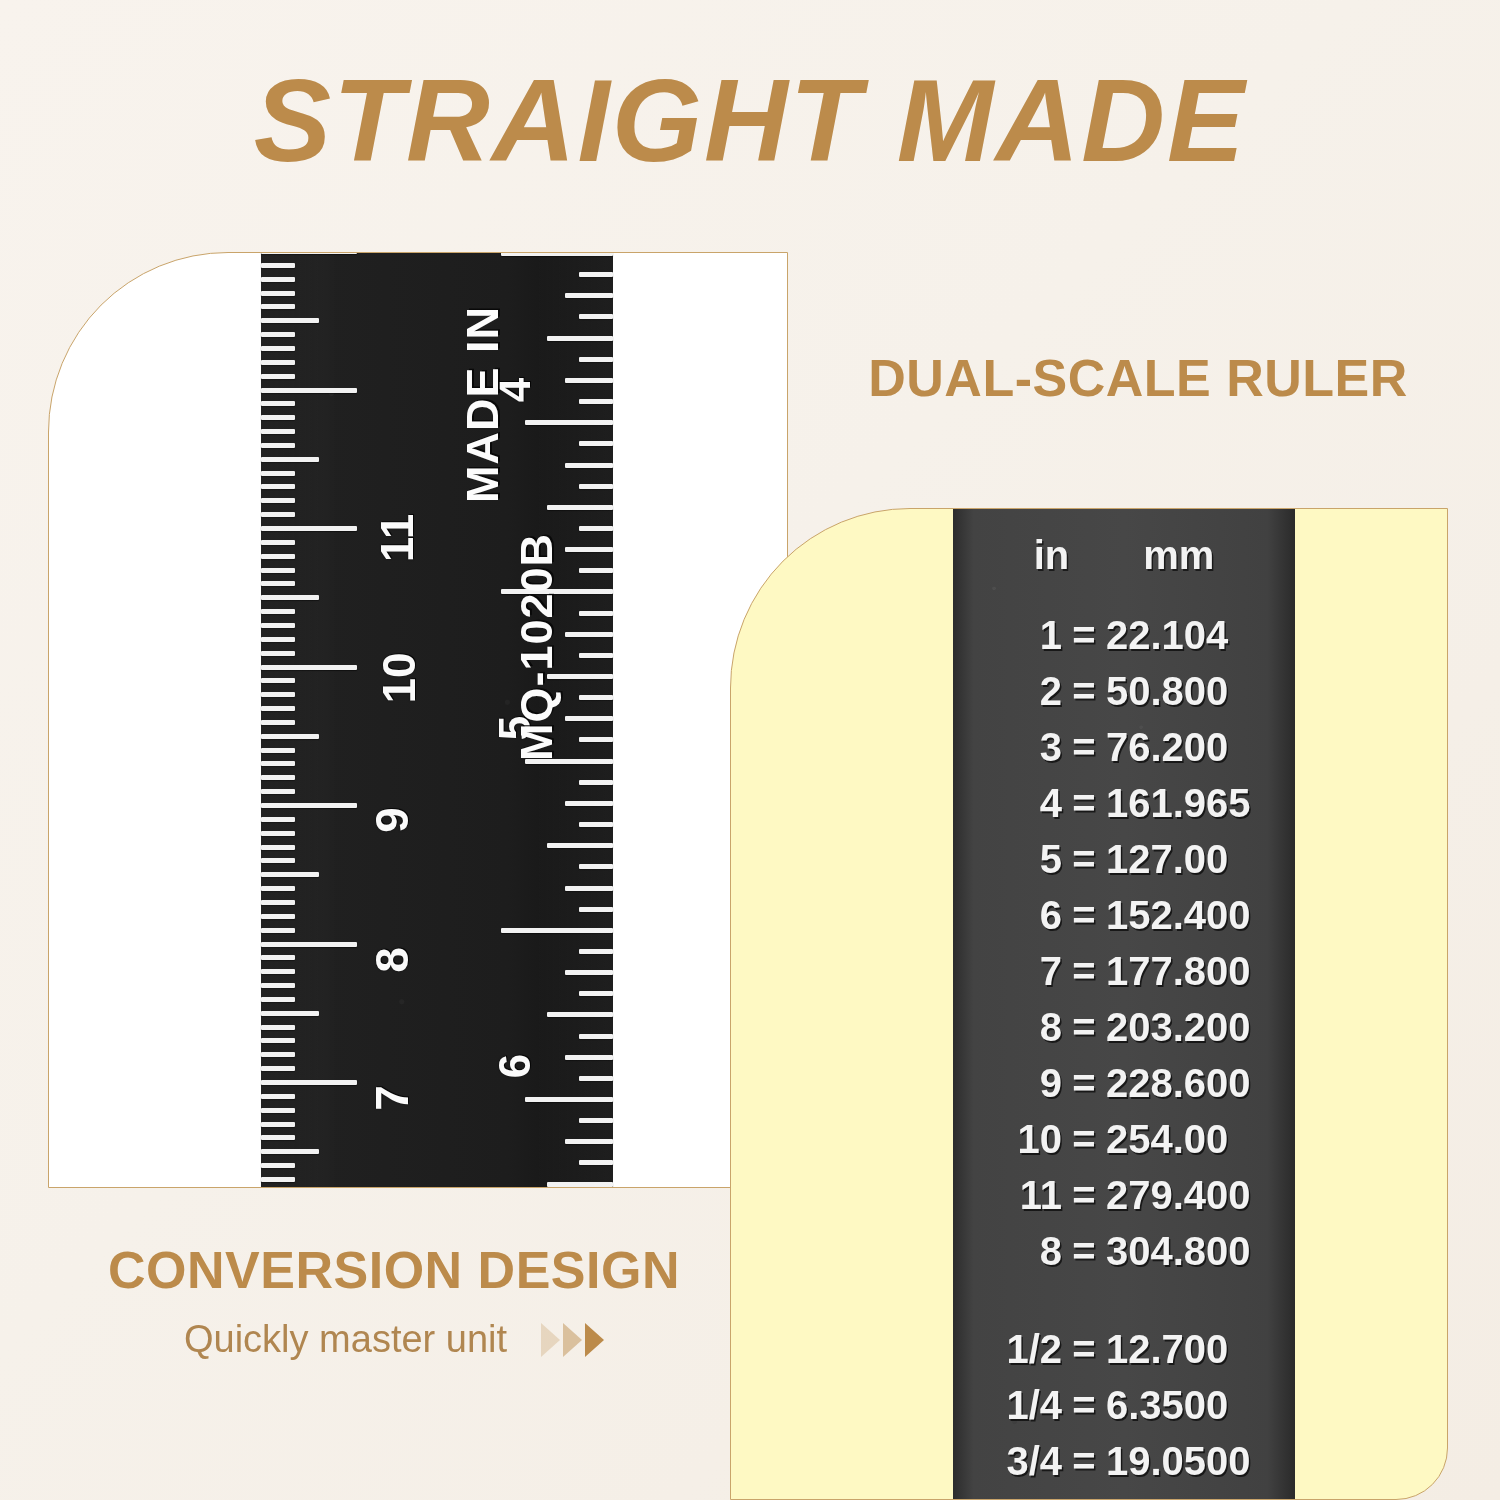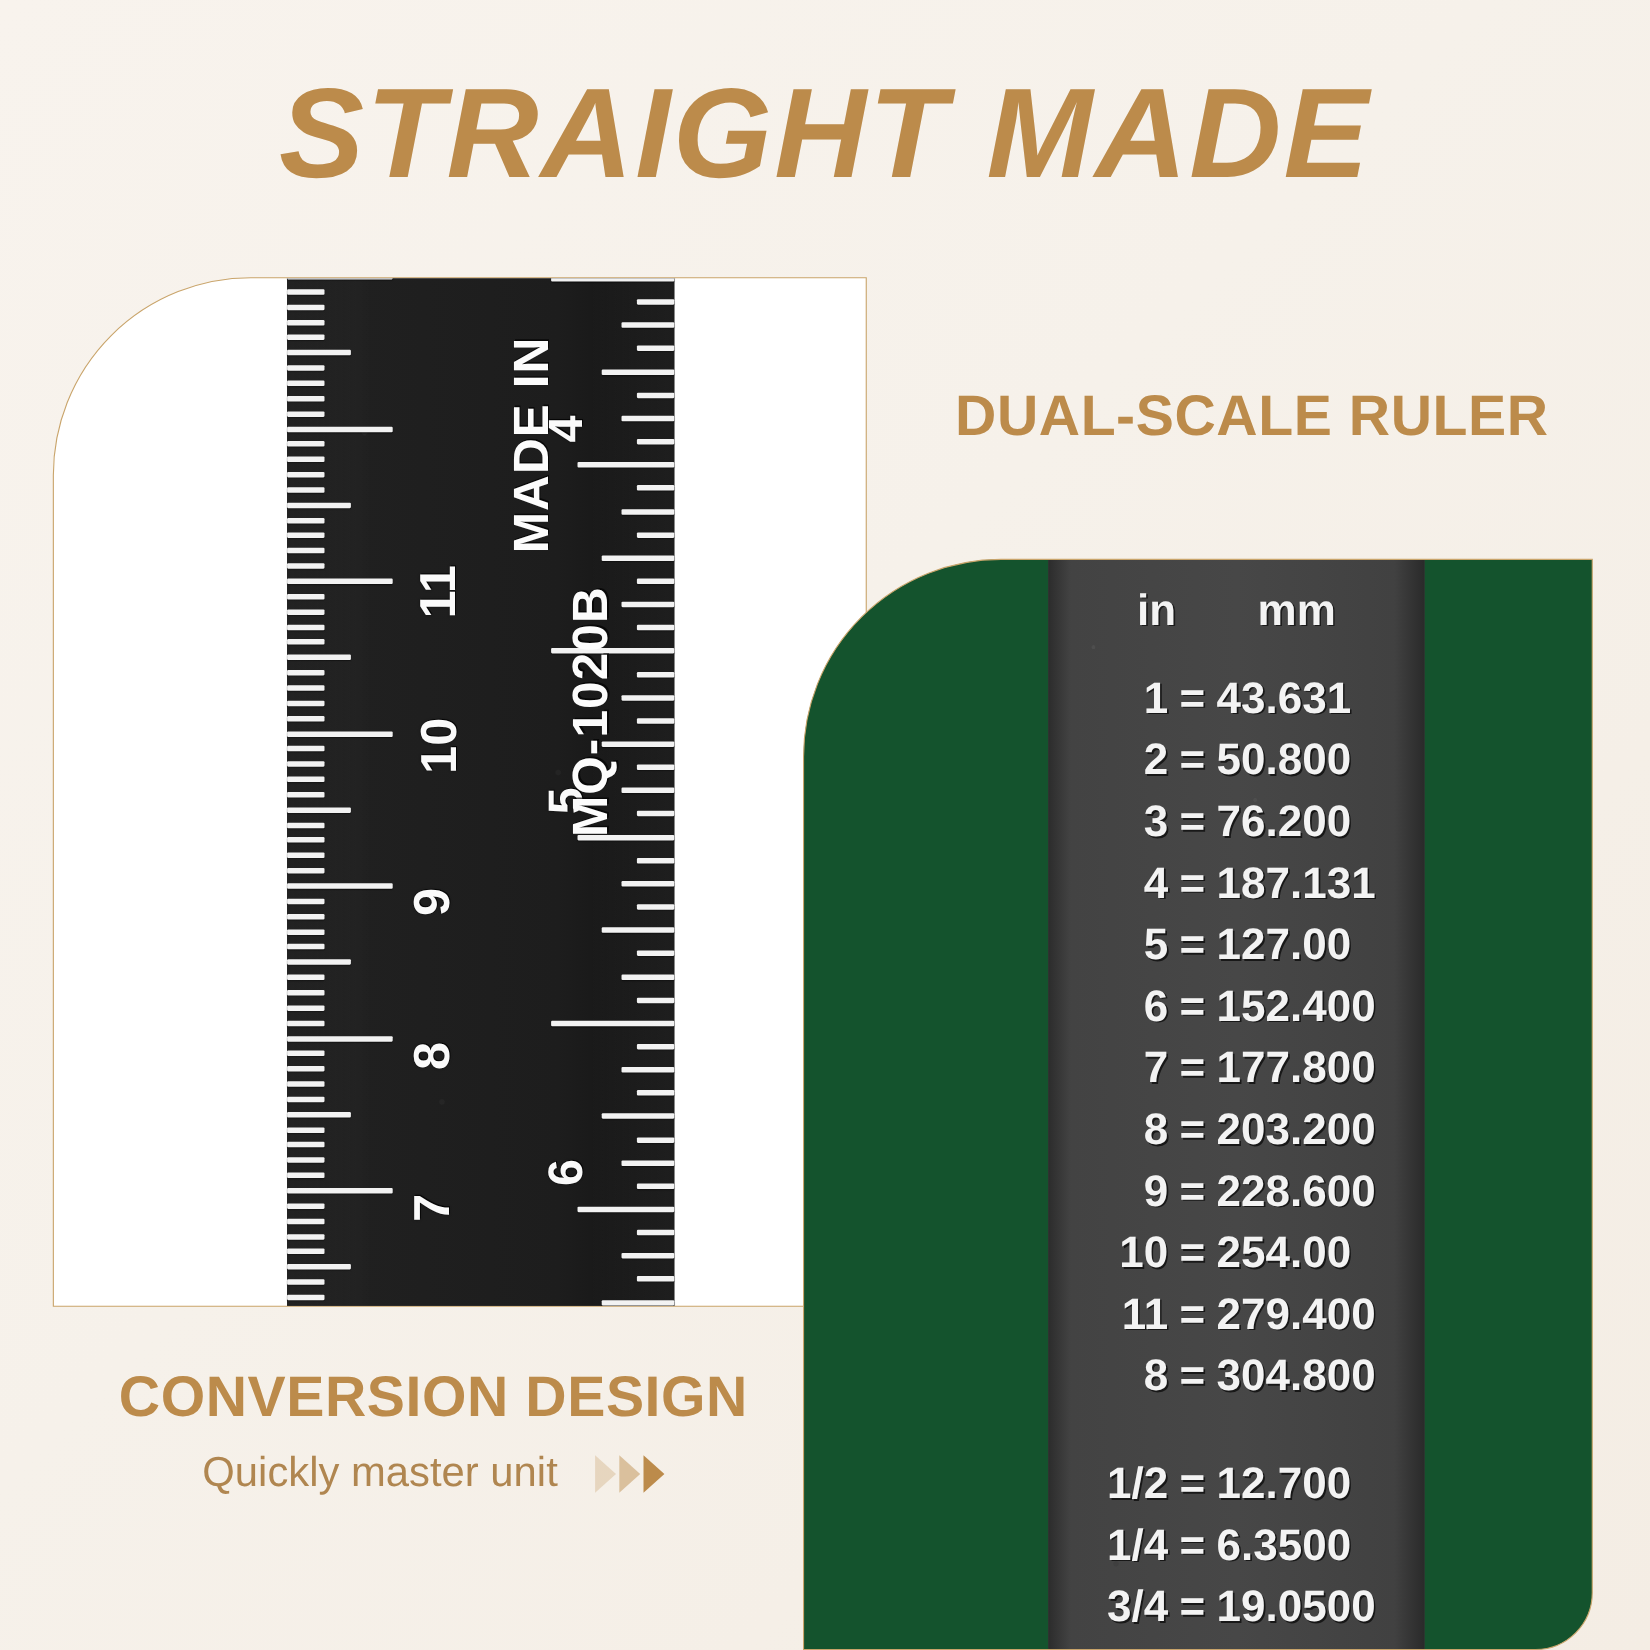--- a/index.html
+++ b/index.html
@@ -142,21 +142,21 @@
     font-size:40px;
     color:#B08650;
     white-space:nowrap;
   }
 
   
   .card-right {
     position:absolute;
     left:730px; top:508px;
     width:718px; height:992px;
-    background:#14532d;
+    background:#fef9c3;
     border:1.5px solid #C9A46A;
     border-top-left-radius:180px;
     border-bottom-right-radius:52px;
     overflow:hidden;
   }
   .conv-strip {
     position:absolute;
     left:222px; top:0;
     width:342px; height:992px;
     background:#404040;
@@ -375,36 +375,36 @@
 <div class="card-right">
   <div class="conv-strip">
     <div class="conv-head">
       <span>in</span>
       <span>mm</span>
     </div>
     <div class="conv-rows" id="convRows">
         <div class="conv-row">
           <span class="lhs">1</span>
           <span class="eq">=</span>
-          <span class="rhs">43.631</span>
+          <span class="rhs">22.104</span>
         </div>
         <div class="conv-row">
           <span class="lhs">2</span>
           <span class="eq">=</span>
           <span class="rhs">50.800</span>
         </div>
         <div class="conv-row">
           <span class="lhs">3</span>
           <span class="eq">=</span>
           <span class="rhs">76.200</span>
         </div>
         <div class="conv-row">
           <span class="lhs">4</span>
           <span class="eq">=</span>
-          <span class="rhs">187.131</span>
+          <span class="rhs">161.965</span>
         </div>
         <div class="conv-row">
           <span class="lhs">5</span>
           <span class="eq">=</span>
           <span class="rhs">127.00</span>
         </div>
         <div class="conv-row">
           <span class="lhs">6</span>
           <span class="eq">=</span>
           <span class="rhs">152.400</span>

